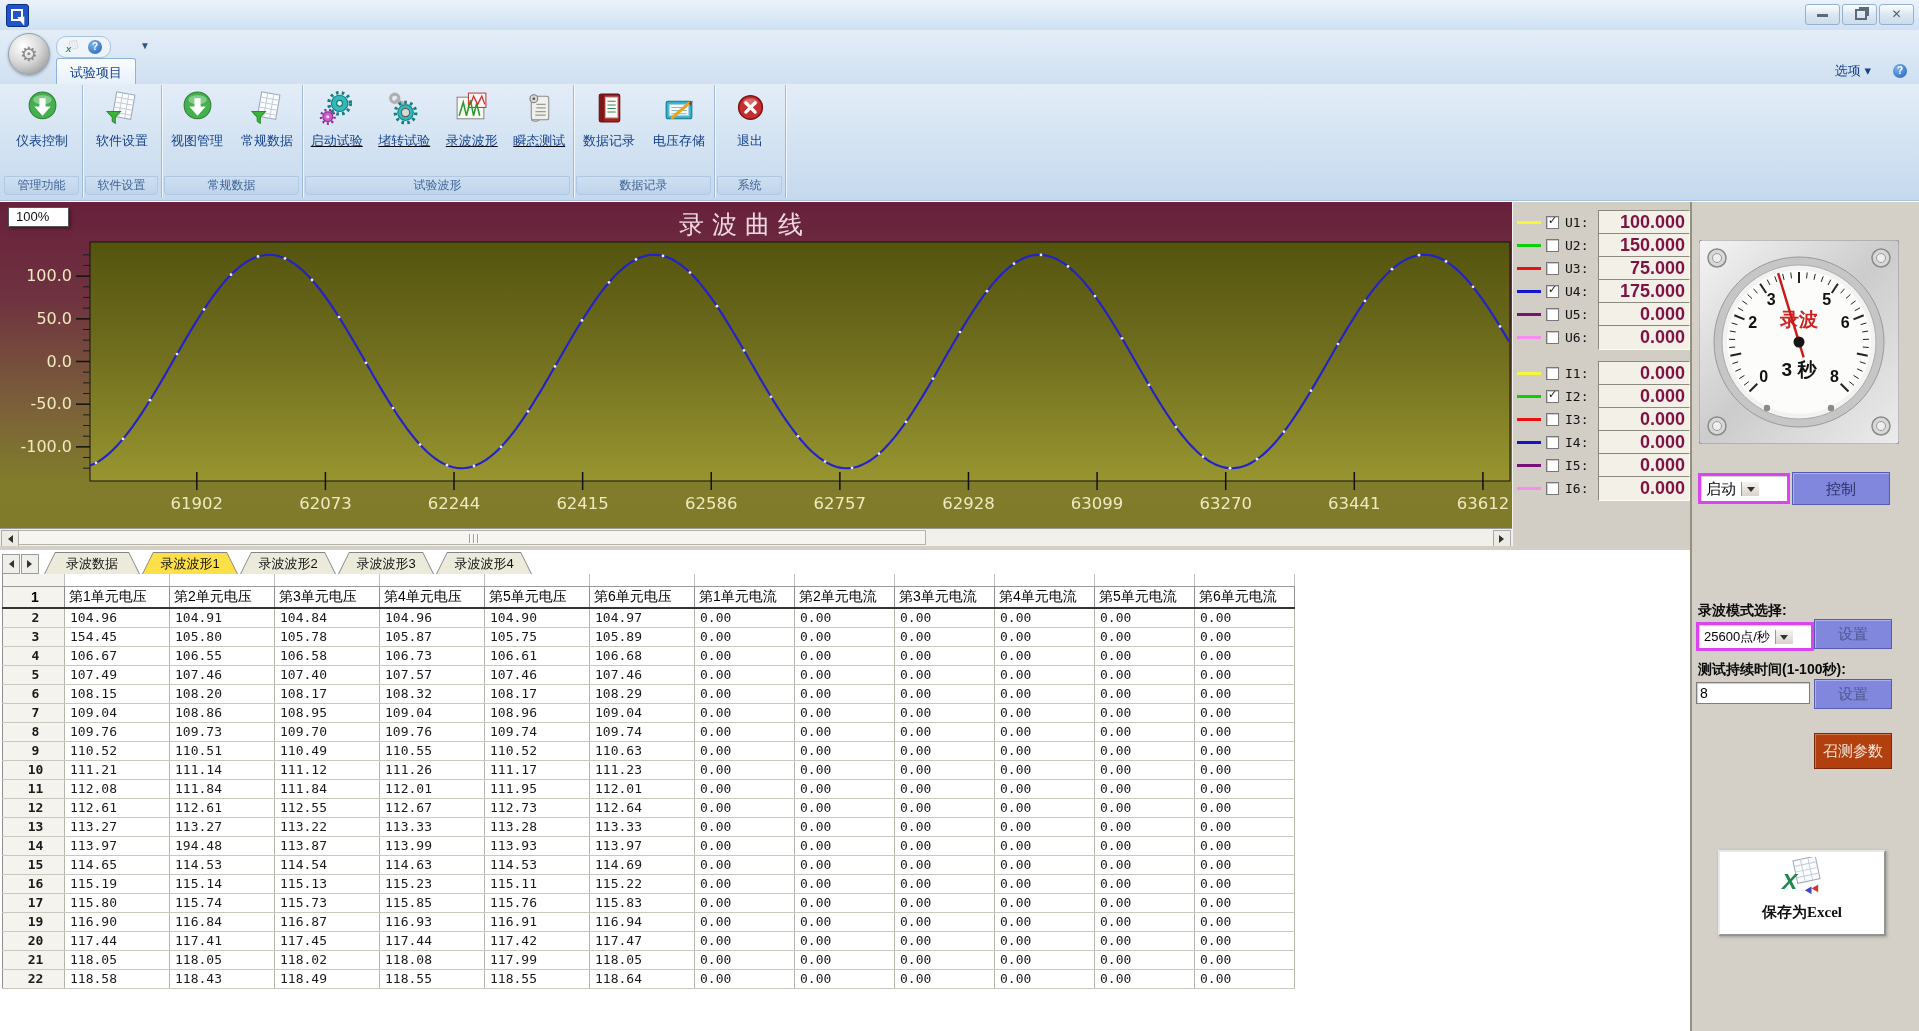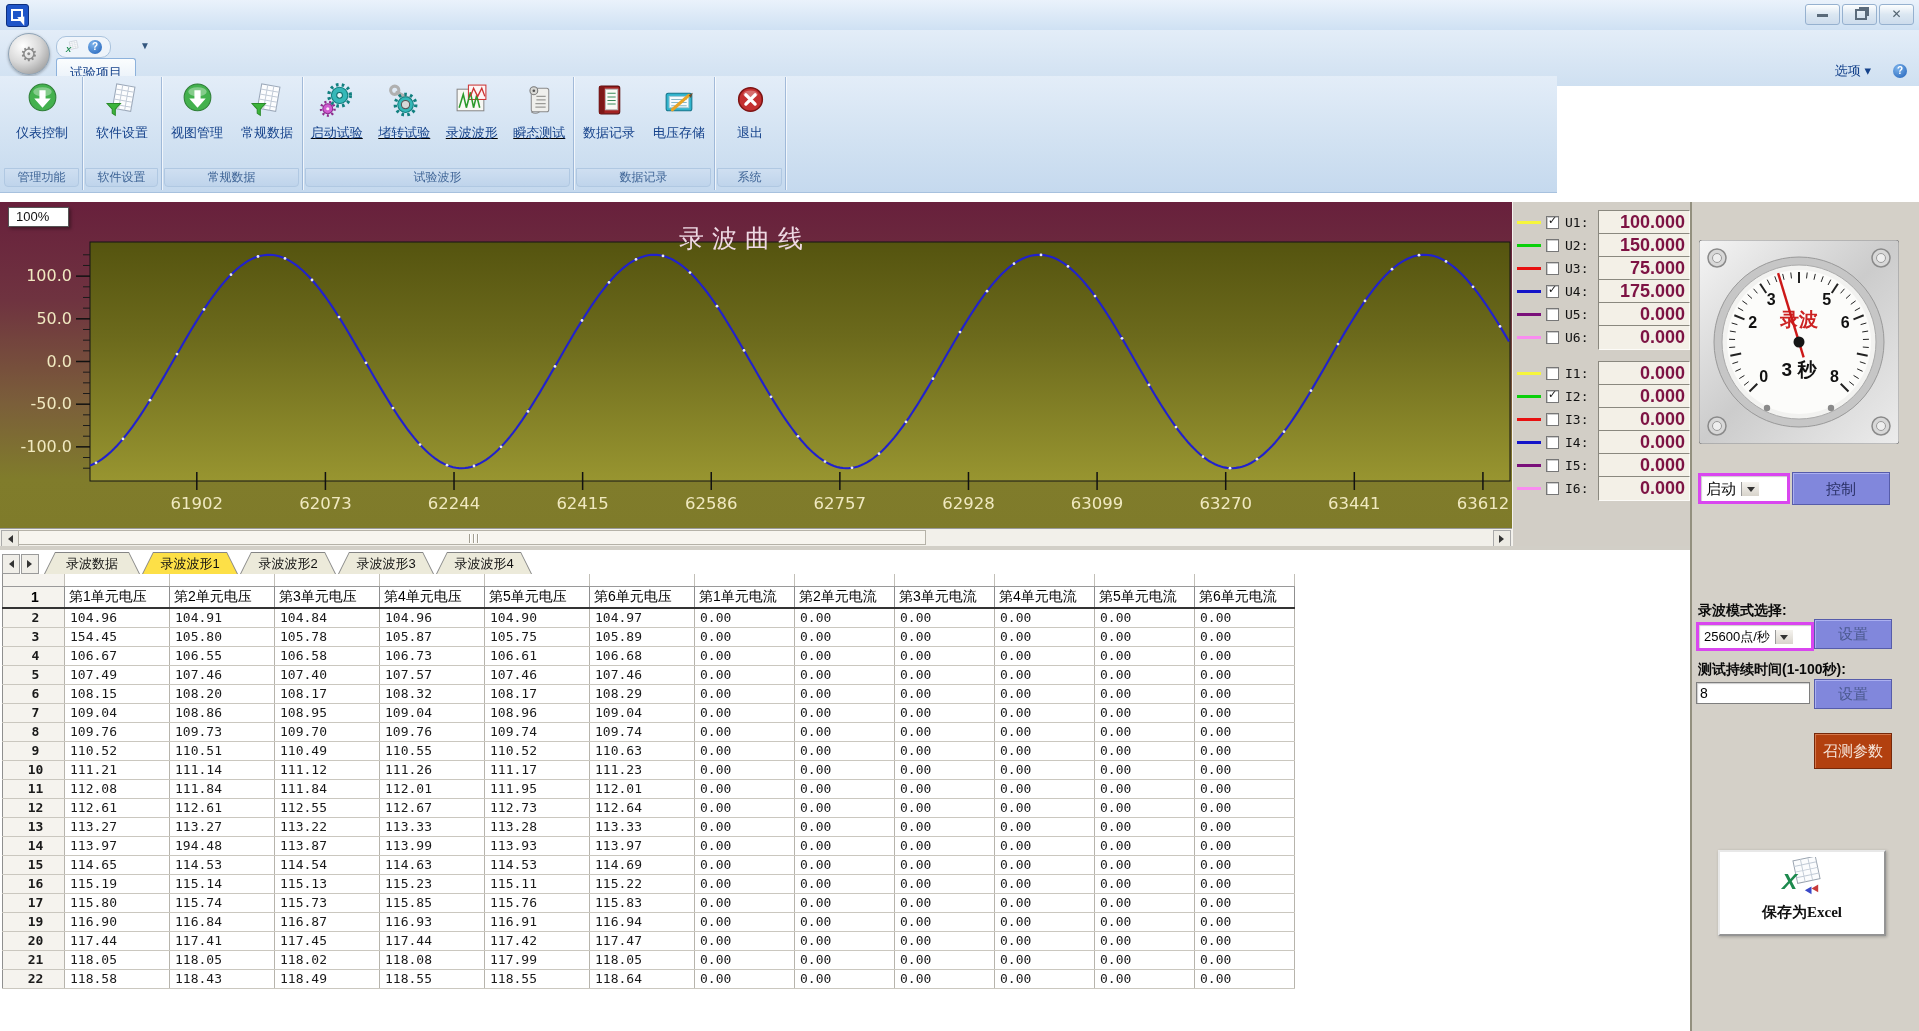--- a/index.html
+++ b/index.html
@@ -30,21 +30,21 @@
     background:rgba(255,255,255,.5);border:1px solid #aac3dd;border-radius:10px}
   .helpdot{width:14px;height:14px;border-radius:50%;background:radial-gradient(circle at 35% 30%,#7db4ec,#1e5fb8);
     color:#fff;font-size:10px;font-weight:bold;text-align:center;line-height:14px}
   #qatcaret{position:absolute;left:140px;top:10px;color:#33567e;font-size:10px}
   #ribtab{position:absolute;left:56px;top:28px;width:78px;height:28px;
     background:linear-gradient(#fbfdfe,#e4eef8);border:1px solid #8db2dc;border-bottom:none;
     border-radius:3px 3px 0 0;text-align:center;line-height:27px;font-size:13px;color:#15428b}
   #tabrowright{position:absolute;right:12px;top:32px;display:flex;align-items:center;gap:22px;
     font-size:13px;color:#15428b}
   
-  #ribbonbody{position:absolute;left:0;top:76px;width:1557px;height:116px;
+  #ribbonbody{position:absolute;left:0;top:84px;width:1919px;height:116px;
     background:linear-gradient(#e3edf8 0%,#d2e2f2 55%,#c5d9ee 100%);border-bottom:1px solid #a7c1de}
   #rgroups{position:absolute;left:2px;top:1px;height:113px;display:flex}
   .rgroup{position:relative;height:113px;border-right:1px solid rgba(150,178,212,.85);box-shadow:1px 0 0 rgba(255,255,255,.7)}
   .rbtns{display:flex;justify-content:space-around;align-items:flex-start;padding-top:5px}
   .rbtn{width:66px;text-align:center;cursor:default}
   .rbtn svg{width:37px;height:37px}
   .rbtn .blabel{font-size:13px;color:#15428b;margin-top:1px;white-space:nowrap}
   .rgroup-label{position:absolute;left:2px;right:3px;bottom:3px;height:17px;line-height:17px;text-align:center;
     font-size:12px;color:#3e6496;background:linear-gradient(#cfdff1,#bfd4eb);
     border:1px solid #b0c8e2;border-radius:0 0 4px 4px}
@@ -60,21 +60,21 @@
     box-shadow:inset 1px 1px 1px rgba(0,0,0,.2);height:21px}
   .combo .cv{padding:2px 5px;font-size:13px;white-space:nowrap;min-width:26px}
   .combo .cb{width:17px;background:linear-gradient(#f5f3ef,#d8d4cc);border-left:1px solid #999;
     display:flex;align-items:center;justify-content:center}
   .tri-down{width:0;height:0;border:4px solid transparent;border-top:5px solid #333;margin-top:5px}
   
   #chartarea{position:absolute;left:0;top:202px;width:1512px;height:326px;
     background:linear-gradient(180deg,#68203c 0%,#6f3340 30%,#7b5f3a 62%,#807c2b 85%,#7f7b2a 100%)}
   #zoombadge{position:absolute;left:8px;top:5px;width:52px;height:18px;background:#fff;border:1px solid #555;
     font-size:13px;line-height:18px;padding-left:7px;box-shadow:2px 2px 3px rgba(0,0,0,.35);color:#111}
-  #charttitle{position:absolute;left:0;top:20px;width:1490px;text-align:center;
+  #charttitle{position:absolute;left:0;top:6px;width:1490px;text-align:center;
     font-size:25px;letter-spacing:8px;color:#eed9e3}
   
   #hscroll{position:absolute;left:0;top:528px;width:1512px;height:18px;background:#f2f0ea;border-top:1px solid #9a9a9a;box-sizing:border-box}
   .sarrow{position:absolute;top:1px;width:16px;height:15px;background:#edebe4;border:1px solid #aaa;
     display:flex;align-items:center;justify-content:center}
   .tri-left{width:0;height:0;border:4px solid transparent;border-right:5px solid #333;margin-right:3px}
   .tri-right{width:0;height:0;border:4px solid transparent;border-left:5px solid #333;margin-left:3px}
   #sthumb{position:absolute;left:18px;top:1px;width:908px;height:15px;background:#f7f5ef;
     border:1px solid #b5b2a8;box-sizing:border-box}
   #sgrip{position:absolute;left:450px;top:3px;display:flex;gap:2px}

